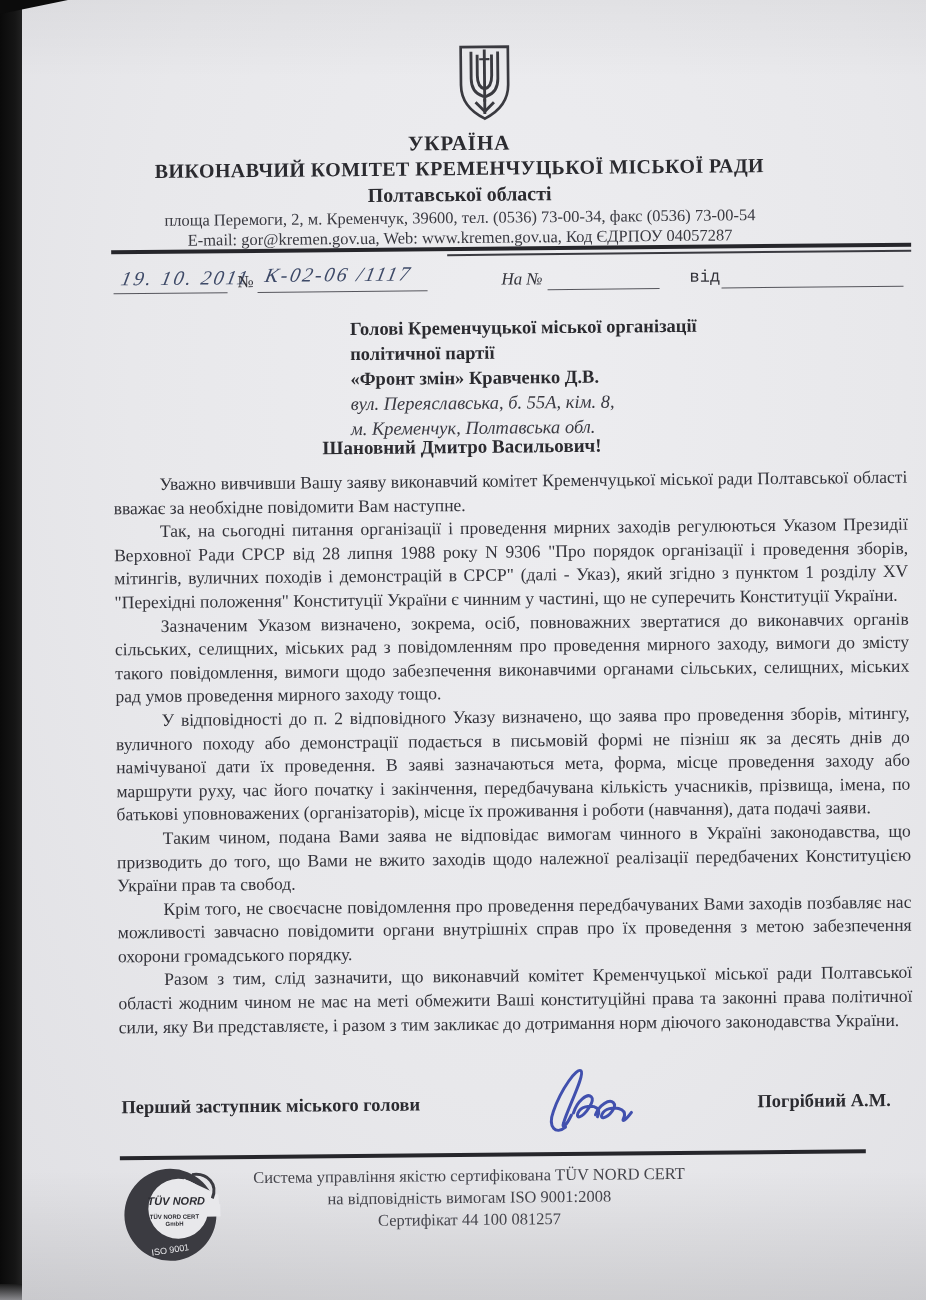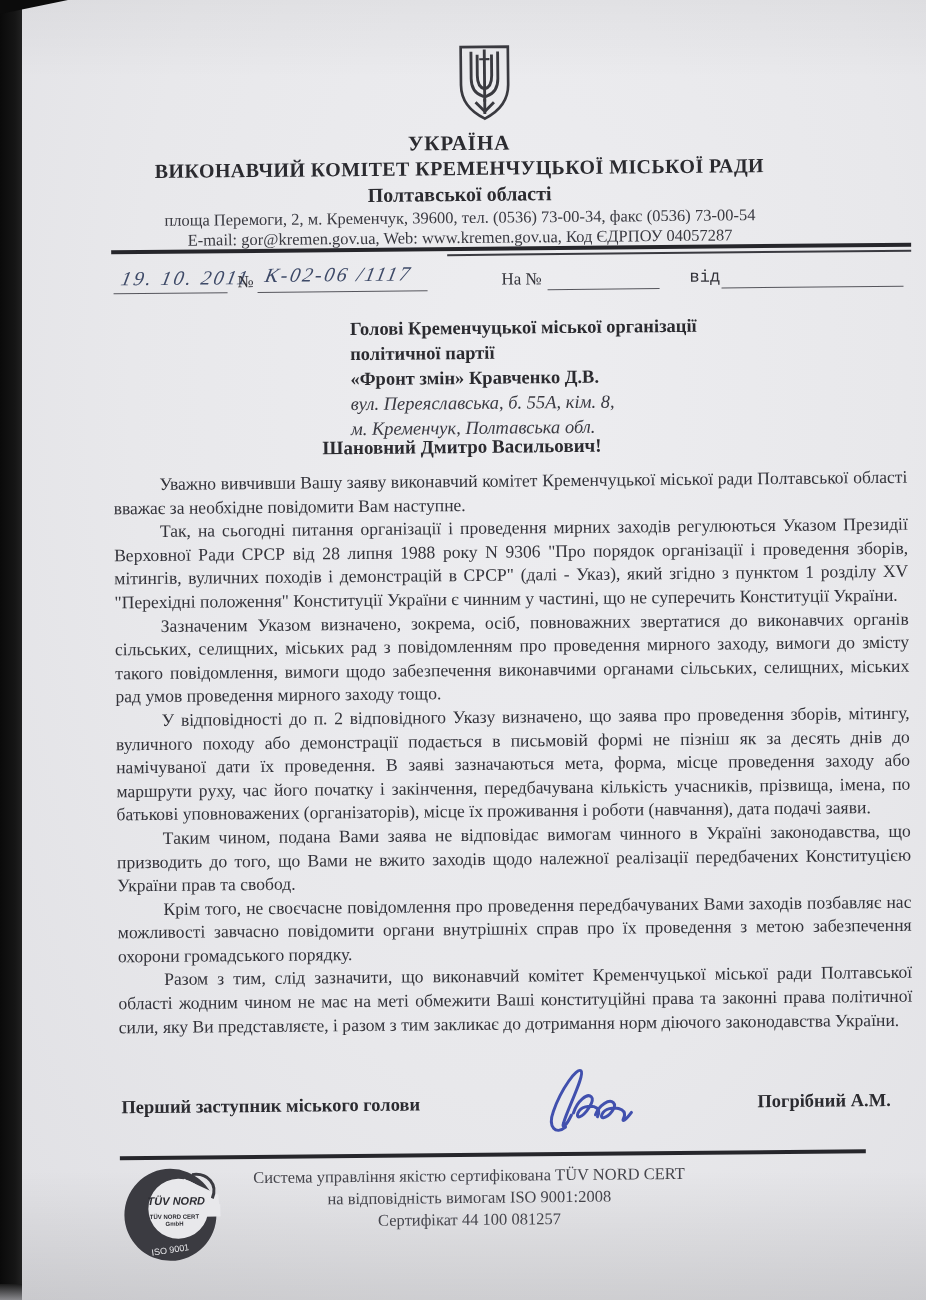--- a/index.html
+++ b/index.html
@@ -101,21 +101,21 @@
 
     <div class="abs rule rule1"></div>
     <div class="abs rule1b"></div>
 
     <div class="abs" style="top:258px;left:0;width:926px;height:44px;">
       <span class="abs hw" style="top:6px;left:124px;">19. 10. 2011</span>
       <span class="abs uline" style="top:10px;left:116px;width:114px;height:22px;"></span>
       <span class="abs ref-label" style="top:12px;left:240px;">№</span>
       <span class="abs hw" style="top:4px;left:268px;">К-02-06 /1117</span>
       <span class="abs uline" style="top:10px;left:260px;width:170px;height:22px;"></span>
-      <span class="abs ref-label" style="top:12px;left:504px;">На №</span>
+      <span class="abs ref-label" style="top:12px;left:504px;font-style:italic;">На №</span>
       <span class="abs uline" style="top:10px;left:550px;width:112px;height:22px;"></span>
       <span class="abs ref-label" style="top:12px;left:692px;font-family:Liberation Mono, monospace;">від</span>
       <span class="abs uline" style="top:10px;left:724px;width:182px;height:22px;"></span>
     </div>
 
     <div class="abs addressee">
       <div class="b">Голові Кременчуцької міської організації</div>
       <div class="b">політичної партії</div>
       <div class="b">«Фронт змін» Кравченко Д.В.</div>
       <div class="i">вул. Переяславська, б. 55А, кім. 8,</div>

